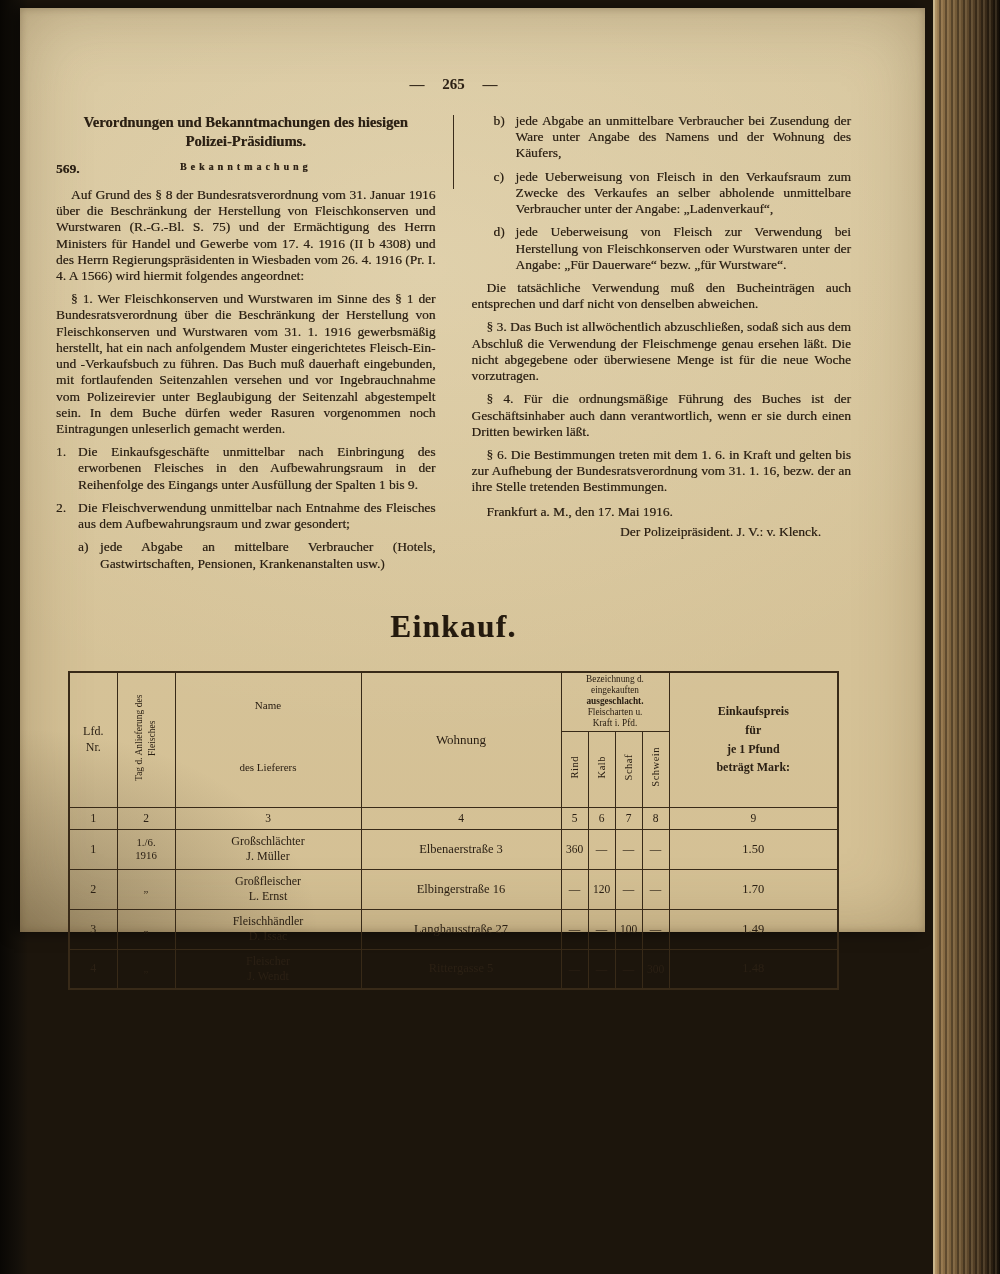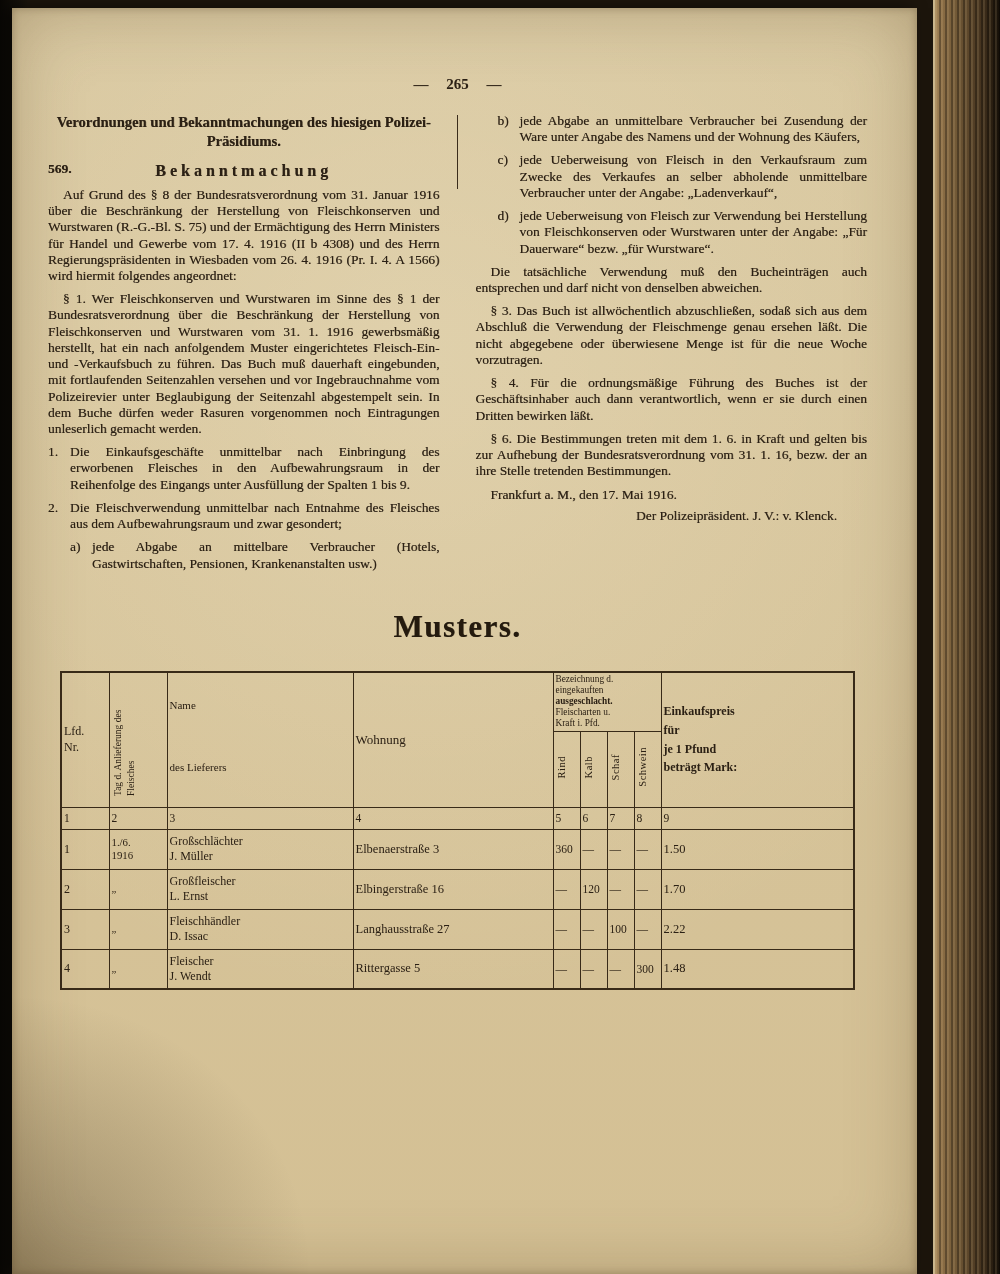--- a/index.html
+++ b/index.html
@@ -8,28 +8,28 @@
     width:1000px; height:1274px;
     background:#0f0c07;
     font-family:"Liberation Serif","DejaVu Serif",serif;
   }
   .scan {
     position:relative; width:1000px; height:1274px; overflow:hidden;
     background:linear-gradient(90deg,#090704 0,#14100a 18px,#1c150c 28px,#1c150c 100%);
   }
   
   .paper {
-    position:absolute; left:12px; top:8px; width:905px; height:1266px;
+    position:absolute; left:20px; top:8px; width:905px; height:924px;
     background:
       radial-gradient(120% 85% at 45% 28%, rgba(255,248,225,.22), rgba(255,248,225,0) 60%),
       radial-gradient(60% 40% at 0% 100%, rgba(40,28,12,.35), rgba(40,28,12,0) 55%),
       linear-gradient(#d8c79f,#d4c094);
     box-shadow: inset 0 0 70px rgba(92,70,36,.32), inset 0 0 8px rgba(70,50,25,.35), -6px 0 14px rgba(0,0,0,.55);
     color:#2b2014;
-    padding:68px 50px 20px 36px;
+    padding:68px 74px 20px 36px;
   }
   
   .page-edge {
     position:absolute; left:933px; top:0; width:67px; height:1274px;
     background:
       repeating-linear-gradient(90deg, rgba(0,0,0,.28) 0 2px, rgba(255,230,180,.10) 2px 4px, rgba(0,0,0,0) 4px 6px),
       linear-gradient(90deg,#b29466 0,#8d6f46 12%,#6d5534 38%,#4a3721 68%,#241a0e 92%,#120d07 100%);
   }
   .page-edge .lip{ position:absolute; left:0; top:0; width:2px; height:100%; background:#e9d7a9; opacity:.7; }
 
@@ -43,21 +43,21 @@
     content:""; position:absolute; left:calc(50% - .5px); top:2px; width:1px; height:74px; background:#3a2c1b;
   }
   .col { flex:1; min-width:0; font-size:13.4px; line-height:1.21; text-shadow:.35px 0 0 rgba(43,32,20,.55); }
 
   .col-header {
     font-weight:700; text-align:center; font-size:14.6px; line-height:1.3;
     margin:0 6px 10px 6px;
   }
   .notice-head { position:relative; height:20px; margin-bottom:6px; }
   .notice-num { position:absolute; left:0; top:0; font-weight:700; font-size:13.5px; }
-  .notice-title { display:block; text-align:center; font-weight:700; letter-spacing:4px; font-size:16px; }
+  .notice-title { display:block; text-align:center; font-weight:700; letter-spacing:4px; font-size:10px; }
 
   p.para { margin:0 0 7px 0; text-align:justify; text-indent:15px; }
   .li { display:flex; margin:0 0 7px 0; }
   .li .marker { flex:none; width:16px; text-align:left; margin-right:6px; }
   .li .li-text { flex:1; text-align:justify; }
   .li.sub { margin-left:22px; }
   .li.sub .marker { width:16px; }
   p.cont { margin:0 0 7px 0; text-align:justify; margin-left:28px; }
   p.place { margin:8px 0 4px 0; text-indent:15px; }
   p.sig { margin:0 30px 0 0; text-align:right; }
@@ -65,21 +65,21 @@
   .einkauf {
     text-align:center; font-size:31px; font-weight:700; letter-spacing:1.5px;
     margin:30px 0 26px 0; color:#241a0e; text-shadow:.5px 0 0 rgba(36,26,14,.6);
   }
 
   table.purchase {
     width:calc(100% - 24px); margin:0 12px; border-collapse:collapse; table-layout:fixed;
     border:2.4px solid #382a18; font-size:12px; color:#2b2014;
   }
   table.purchase th, table.purchase td {
-    border:1.4px solid #382a18; padding:1px 2px; text-align:left; vertical-align:middle;
+    border:1.4px solid #382a18; padding:1px 2px; text-align:center; vertical-align:middle;
     font-weight:400;
   }
   tr.head-top th { height:52px; }
   tr.head-sub th { height:76px; }
   tr.numbers td { height:22px; font-size:11.5px; }
   tbody tr td { height:40px; }
 
   .rot { display:inline-block; writing-mode:vertical-rl; transform:rotate(180deg); }
   .tag-rot { font-size:9.5px; line-height:1.35; max-height:116px; }
   .meat-rot { font-size:10.5px; letter-spacing:.5px; max-height:70px; }
@@ -146,21 +146,21 @@
         </div>
         <p class="para">Die tatsächliche Verwendung muß den Bucheinträgen auch entsprechen und darf nicht von denselben abweichen.</p>
         <p class="para">§ 3. Das Buch ist allwöchentlich abzuschließen, sodaß sich aus dem Abschluß die Verwendung der Fleischmenge genau ersehen läßt. Die nicht abgegebene oder überwiesene Menge ist für die neue Woche vorzutragen.</p>
         <p class="para">§ 4. Für die ordnungsmäßige Führung des Buches ist der Geschäftsinhaber auch dann verantwortlich, wenn er sie durch einen Dritten bewirken läßt.</p>
         <p class="para">§ 6. Die Bestimmungen treten mit dem 1. 6. in Kraft und gelten bis zur Aufhebung der Bundesratsverordnung vom 31. 1. 16, bezw. der an ihre Stelle tretenden Bestimmungen.</p>
         <p class="place">Frankfurt a. M., den 17. Mai 1916.</p>
         <p class="sig">Der Polizeipräsident. J. V.: v. Klenck.</p>
       </div>
     </div>
 
-    <h1 class="einkauf">Musters.</h1>
+    <h1 class="einkauf">Einkauf.</h1>
 
     <table class="purchase">
       <colgroup>
         <col style="width:48px">
           <col style="width:58px">
           <col style="width:186px">
           <col style="width:200px">
         <col style="width:27px">
           <col style="width:27px">
           <col style="width:27px">
@@ -260,21 +260,21 @@
             </td>
             <td class="c-name">
               <div>Fleischhändler</div>
               <div>D. Issac</div>
             </td>
             <td class="c-wohnung">Langhausstraße 27</td>
             <td class="c-menge">—</td>
             <td class="c-menge">—</td>
             <td class="c-menge">100</td>
             <td class="c-menge">—</td>
-            <td class="c-preis">2.22</td>
+            <td class="c-preis">1.49</td>
           </tr>
           <tr>
             <td class="c-nr">4</td>
             <td class="c-tag">
               <div>„</div>
             </td>
             <td class="c-name">
               <div>Fleischer</div>
               <div>J. Wendt</div>
             </td>

